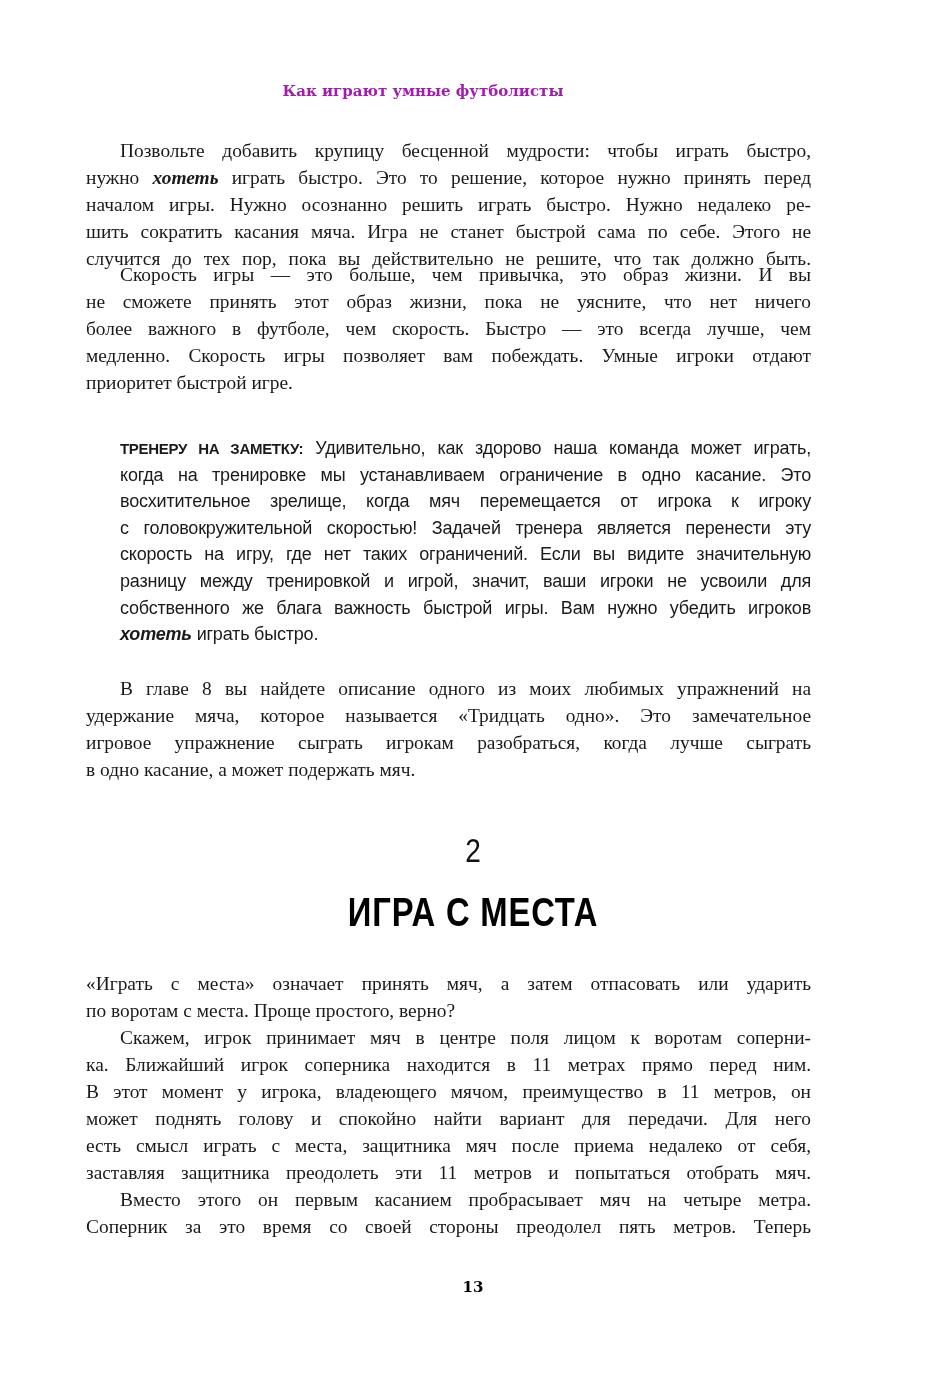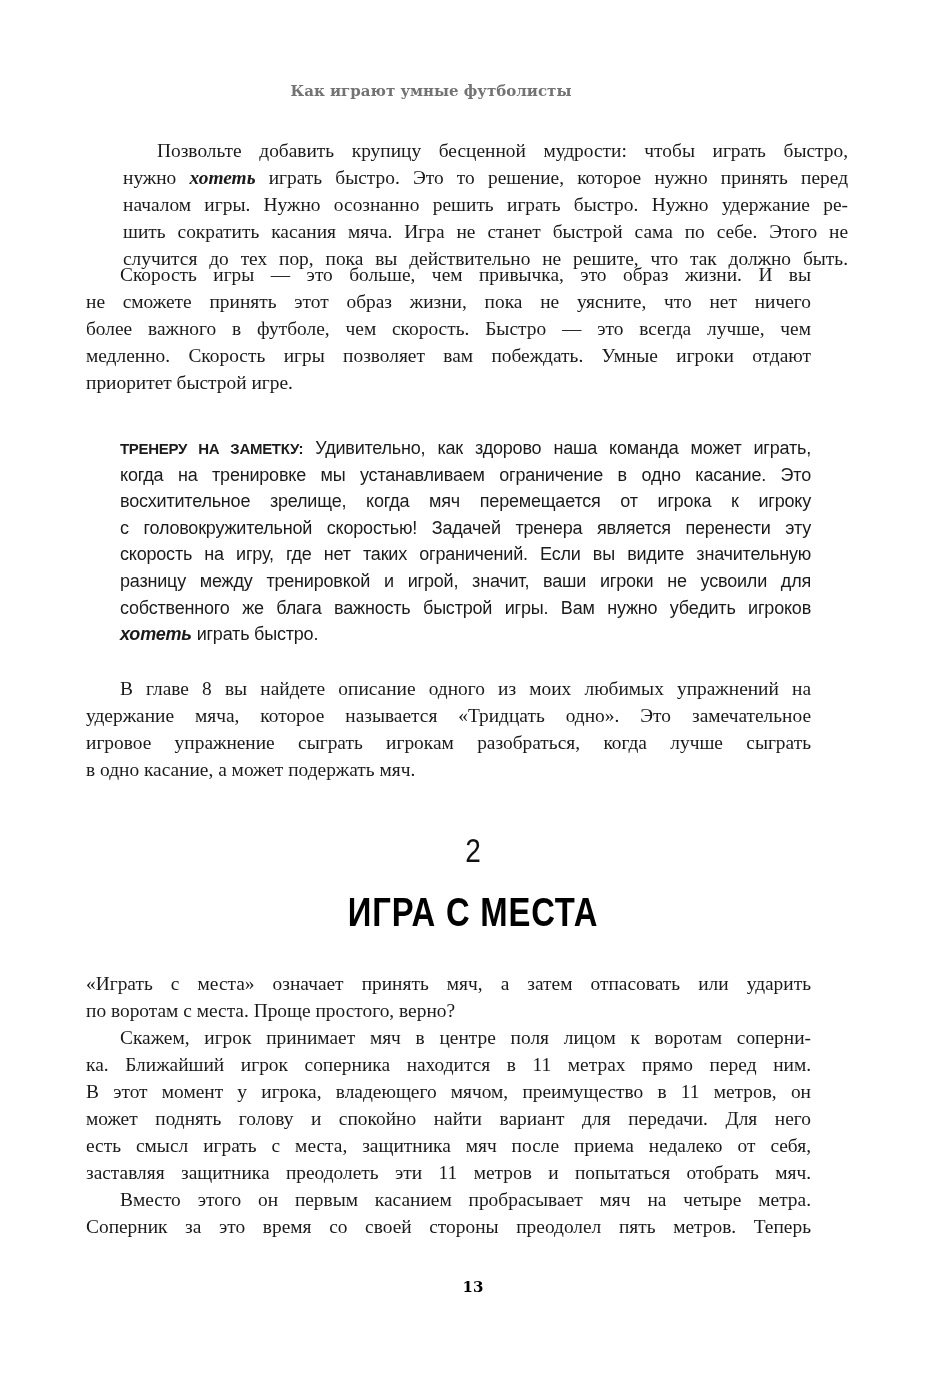--- a/index.html
+++ b/index.html
@@ -1,20 +1,20 @@
 <!DOCTYPE html>
 <html><head>
 <meta charset="utf-8">
 <style>
   html, body { margin: 0; padding: 0; background: #ffffff; }
   body { width: 946px; height: 1388px; position: relative; overflow: hidden; color: #111; }
   .page { position: absolute; left: 0; top: 0; width: 946px; height: 1388px; background: #fff; }
   .running-head {
     position: absolute; top: 82px; left: 0; width: 846px; text-align: center;
-    font-family: "DejaVu Serif", serif; font-weight: bold; font-size: 15px; color: #737373; margin-left: 8px;
+    font-family: "DejaVu Serif", serif; font-weight: bold; font-size: 15px; color: #a21caf;
   }
   .serif-block { position: absolute; left: 86px; width: 725px; font-family: "Liberation Serif", serif; font-size: 19.4px; color: #1a1a1a; }
   .line { height: 27px; line-height: 27px; white-space: nowrap; text-align: justify; text-align-last: justify; display: block; }
   .line.last { text-align-last: left; }
   .line.indent { padding-left: 34px; }
   .line b.em { font-style: italic; font-weight: bold; }
   .note-block { position: absolute; left: 120px; width: 691px; font-family: "Liberation Sans", sans-serif; font-size: 18px; color: #1a1a1a; letter-spacing: -0.2px; }
   .note-block .line { height: 26.6px; line-height: 26.6px; }
   .note-label { font-weight: bold; font-size: 15px; letter-spacing: -0.3px; }
   .note-em { font-style: italic; font-weight: bold; }
@@ -32,24 +32,24 @@
     font-family: "DejaVu Serif", serif; font-weight: bold; font-size: 15px; color: #000; margin-top: 6px;
   }
 </style>
 </head>
 <body>
 
 <div class="page">
 
   <div class="running-head">Как играют умные футболисты</div>
 
-  <div class="serif-block" style="top:137px;margin-left:37px;">
+  <div class="serif-block" style="top:137px;">
     <span class="line indent">Позвольте добавить крупицу бесценной мудрости: чтобы играть быстро,</span>
     <span class="line"><span>нужно </span><b class="em">хотеть</b><span> играть быстро. Это то решение, которое нужно принять перед</span></span>
-    <span class="line">началом игры. Нужно осознанно решить играть быстро. Нужно удержание ре-</span>
+    <span class="line">началом игры. Нужно осознанно решить играть быстро. Нужно недалеко ре-</span>
     <span class="line">шить сократить касания мяча. Игра не станет быстрой сама по себе. Этого не</span>
     <span class="line">случится до тех пор, пока вы действительно не решите, что так должно быть.</span>
   </div>
 
   <div class="serif-block" style="top:261px;">
     <span class="line indent">Скорость игры — это больше, чем привычка, это образ жизни. И вы</span>
     <span class="line">не сможете принять этот образ жизни, пока не уясните, что нет ничего</span>
     <span class="line">более важного в футболе, чем скорость. Быстро — это всегда лучше, чем</span>
     <span class="line">медленно. Скорость игры позволяет вам побеждать. Умные игроки отдают</span>
     <span class="line last">приоритет быстрой игре.</span>

